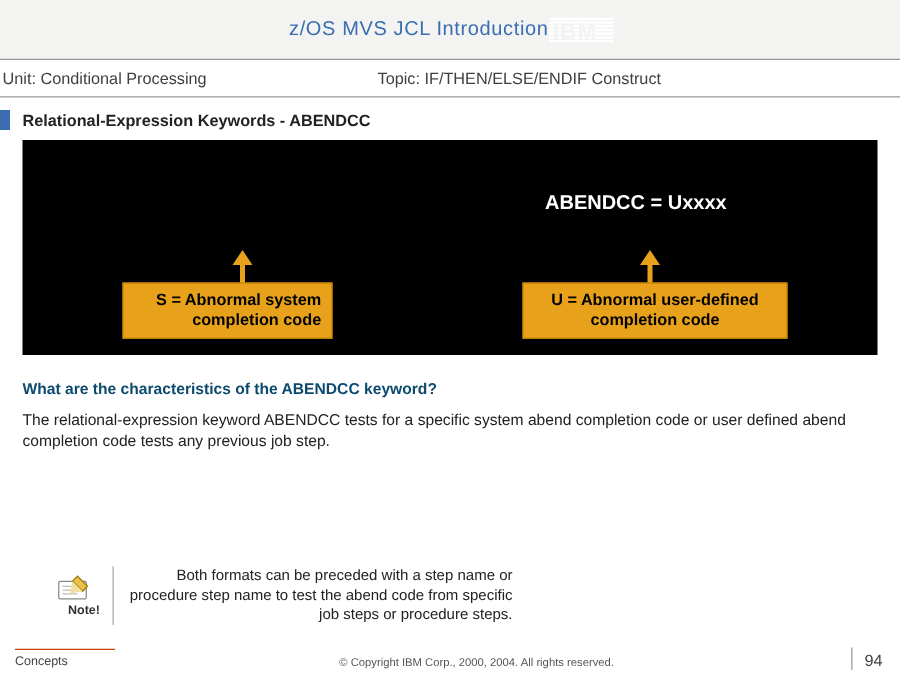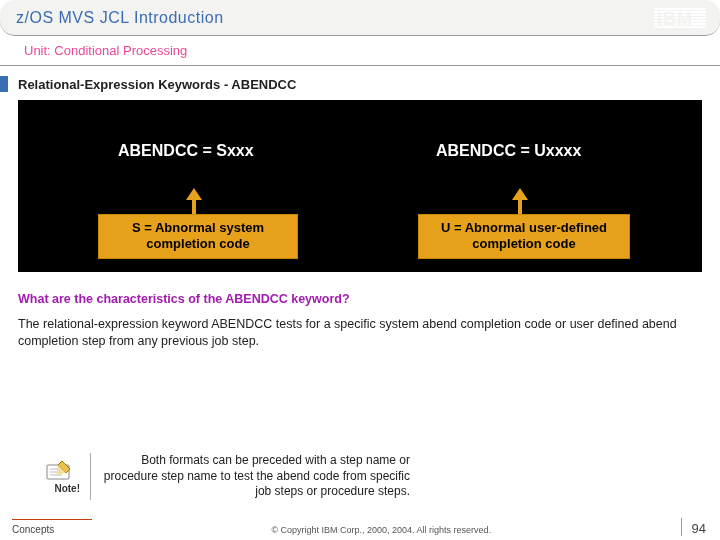--- a/index.html
+++ b/index.html
@@ -5,47 +5,46 @@
   * { box-sizing: border-box; margin: 0; padding: 0; }
   body {
     width: 720px;
     height: 540px;
     font-family: Arial, Helvetica, sans-serif;
     background: #fff;
     position: relative;
     overflow: hidden;
   }
   .header {
-    height: 36px;
+    height: 48px;
     background: #f3f3f1;
     border-bottom: 1px solid #999;
     display: flex;
     align-items: center;
-    justify-content: space-between;
+    justify-content: center;
     padding: 0 14px 0 16px;
-    border-radius: 15px;
   }
   .header-title {
     color: #3b6db3;
     font-size: 16px;
     letter-spacing: 0.5px;
   }
   .logo {
     display: flex;
     align-items: center;
     gap: 1.5px;
   }
   .subheader {
     height: 30px;
     border-bottom: 1px solid #999;
     display: flex;
     align-items: center;
-    padding: 0 24px;
+    padding: 0 2px;
     font-size: 13px;
-    color: #ec4899;
+    color: #404040;
   }
   .sub-unit { flex: 0 0 300px; }
   .sub-topic { }
   .section-title-row {
     display: flex;
     align-items: center;
     padding: 10px 16px 8px 0;
   }
   .blue-tab {
     width: 8px;
@@ -97,26 +96,26 @@
     background: #e8a11a;
     color: #000;
     border: 1px solid #c78500;
     font-size: 13px;
     font-weight: bold;
     text-align: center;
     padding: 5px 8px;
     top: 114px;
     line-height: 1.25;
   }
-  .gold-left { left: 80px; width: 200px; }
+  .gold-left { left: 80px; width: 168px; text-align: right; }
   .gold-right { left: 400px; width: 212px; }
   .question {
     font-size: 12.5px;
     font-weight: bold;
-    color: #a21caf;
+    color: #0c4a6e;
     margin: 20px 18px 10px 18px;
   }
   .body-text {
     font-size: 12.5px;
     color: #222;
     margin: 0 18px;
     line-height: 1.35;
   }
   .note-row {
     position: absolute;
@@ -190,42 +189,44 @@
       </g>
       <text x="3" y="17" font-family="Arial" font-weight="bold" font-size="18" fill="#f3f3f1" style="letter-spacing:1px">IBM</text>
     </svg>
   </div>
 </div>
 
 <div class="subheader">
   <div class="sub-unit">
     <span>Unit: </span><span>Conditional Processing</span>
   </div>
+  <div class="sub-topic">
+    <span>Topic: </span><span>IF/THEN/ELSE/ENDIF Construct</span>
+  </div>
 </div>
 
 <div class="section-title-row">
   <div class="blue-tab"></div>
   <div class="section-title">Relational-Expression Keywords - ABENDCC</div>
 </div>
 
 <div class="black-panel">
-  <div class="abend-head abend-left">ABENDCC = Sxxx</div>
   <div class="abend-head abend-right">ABENDCC = Uxxxx</div>
 
   <div class="arrow-up arrow-left"></div>
   <div class="stem stem-left"></div>
   <div class="arrow-up arrow-right"></div>
   <div class="stem stem-right"></div>
 
   <div class="gold-box gold-left">S = Abnormal system completion code</div>
   <div class="gold-box gold-right">U = Abnormal user-defined completion code</div>
 </div>
 
 <div class="question">What are the characteristics of the ABENDCC keyword?</div>
-<div class="body-text">The relational-expression keyword ABENDCC tests for a specific system abend completion code or user defined abend completion step from any previous job step.</div>
+<div class="body-text">The relational-expression keyword ABENDCC tests for a specific system abend completion code or user defined abend completion code tests any previous job step.</div>
 
 <div class="note-row">
   <div class="note-icon">
     <div class="pencil">
       <svg width="28" height="22" viewBox="0 0 28 22">
         <rect x="3" y="6" width="22" height="14" rx="1" fill="#fff" stroke="#888"></rect>
         <line x1="6" y1="10" x2="22" y2="10" stroke="#bbb"></line>
         <line x1="6" y1="13" x2="22" y2="13" stroke="#bbb"></line>
         <line x1="6" y1="16" x2="18" y2="16" stroke="#bbb"></line>
         <polygon points="18,2 26,10 22,14 14,6" fill="#e8c24a" stroke="#a07a00"></polygon>

